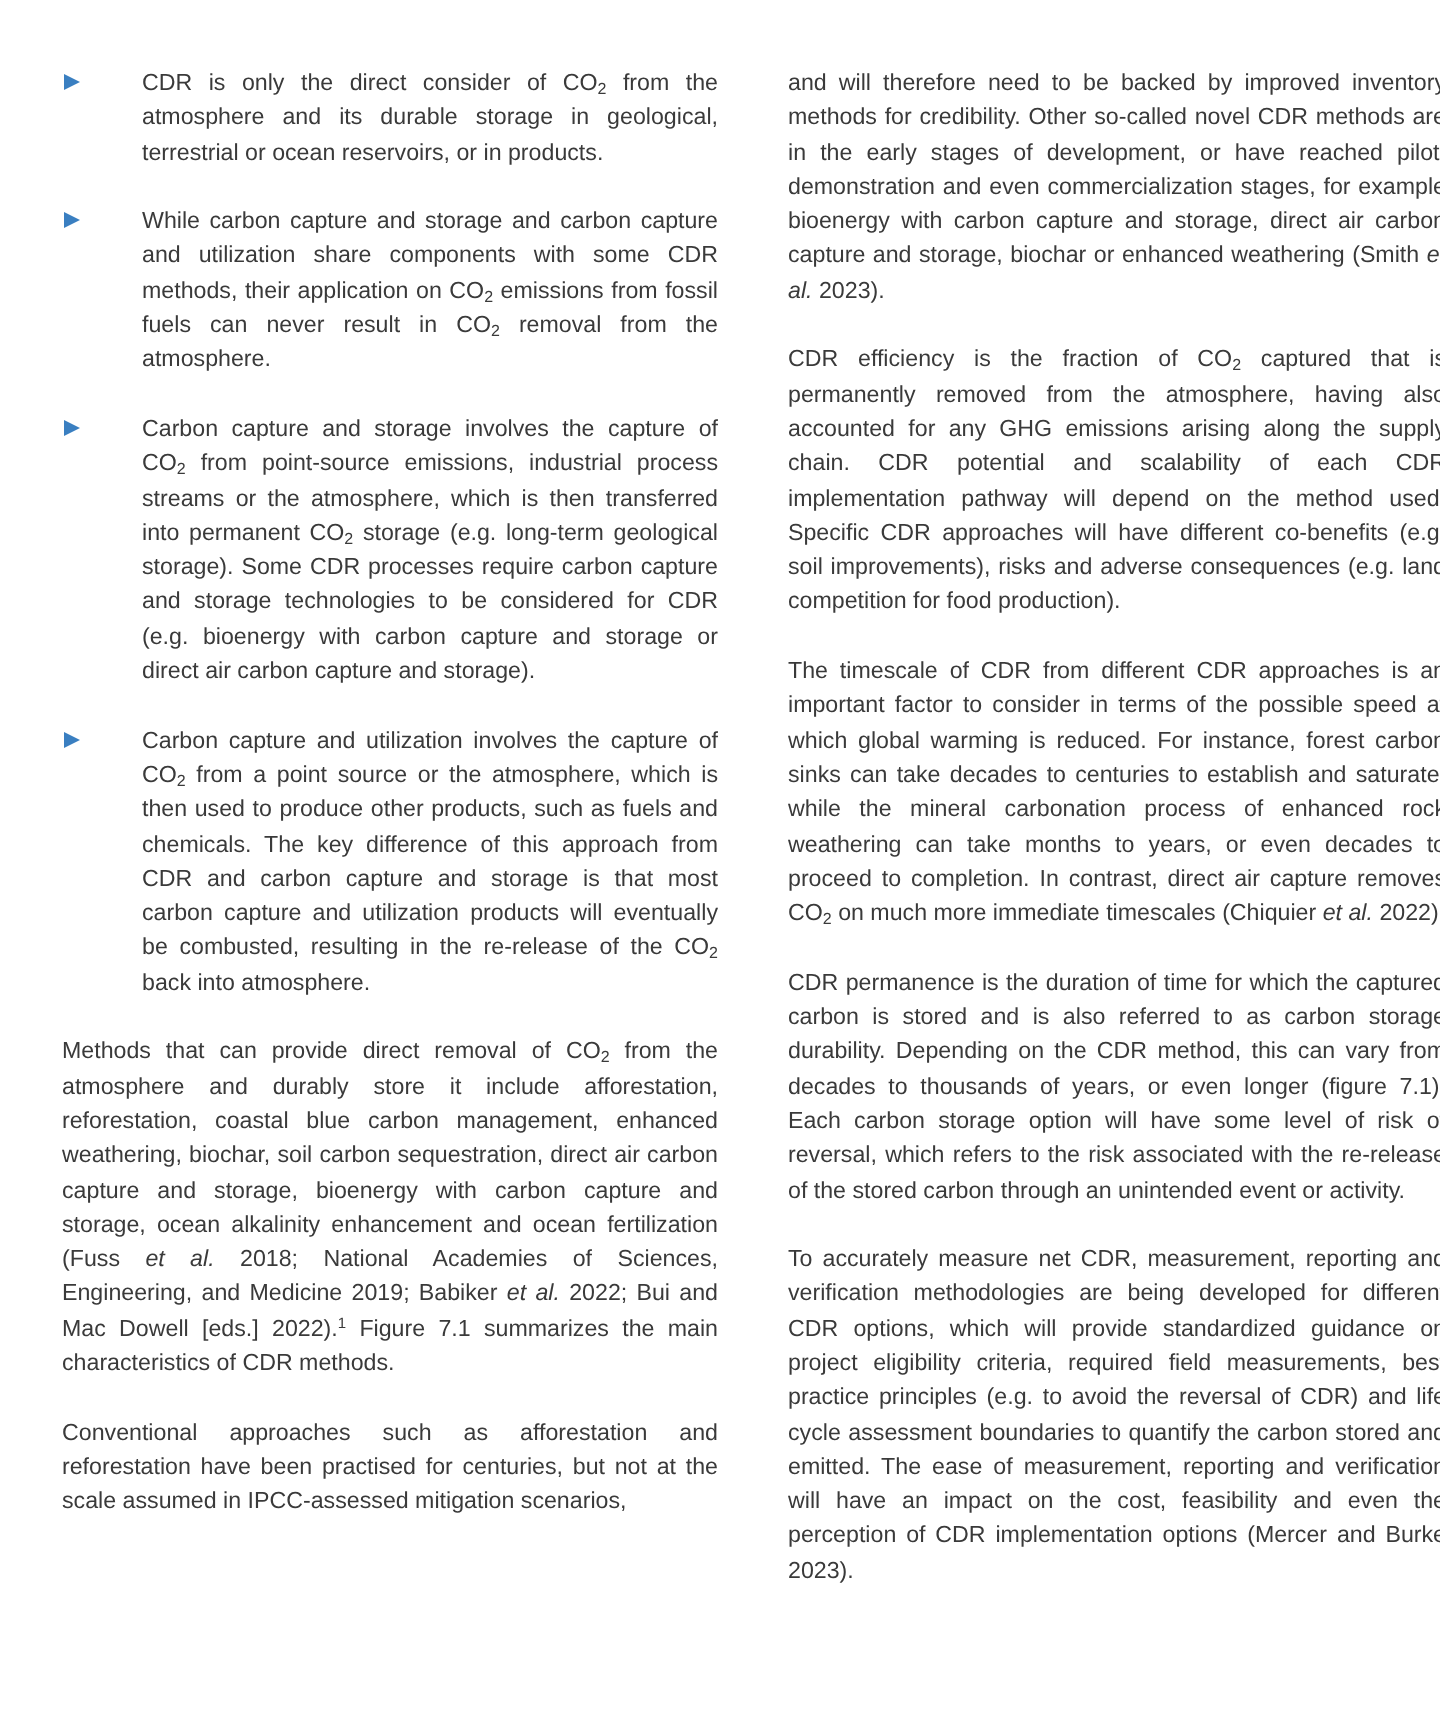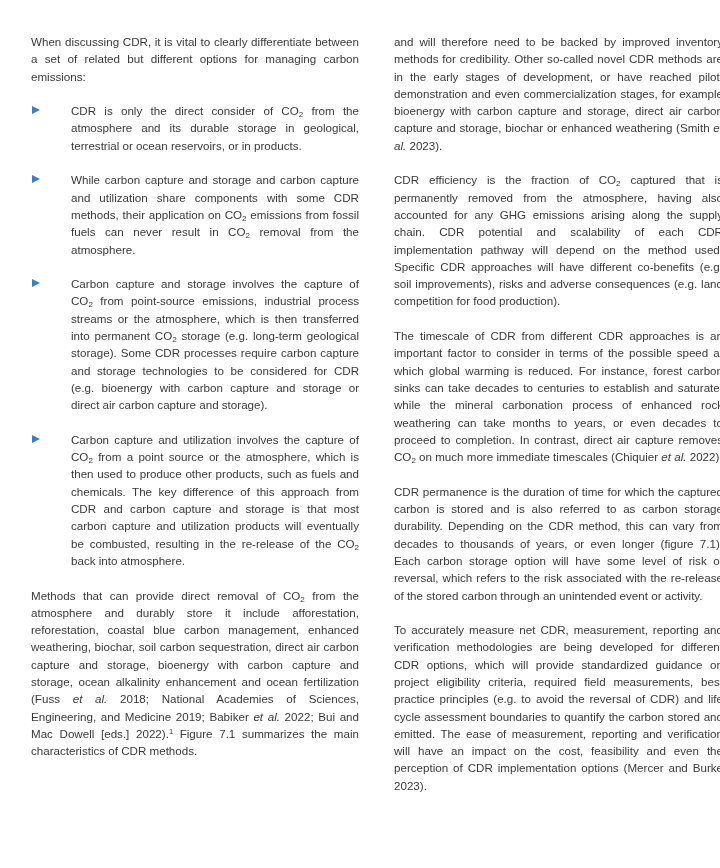--- a/index.html
+++ b/index.html
@@ -24,21 +24,20 @@
     border-left: 8px solid #3a7fc1;
   }
   sub { font-size: 8px; vertical-align: -2px; line-height: 0; }
   sup { font-size: 7.5px; vertical-align: 4px; line-height: 0; }
   em { font-style: italic; }
 </style>
 </head>
 <body>
 
 <div class="col left">
-  <p>When discussing CDR, it is vital to clearly differentiate between a set of related but different options for managing carbon emissions:</p>
 
   <div class="bullet">
     <span class="marker"></span>
     <span>CDR is only the direct consider of CO</span><sub>2</sub><span> from the atmosphere and its durable storage in geological, terrestrial or ocean reservoirs, or in products.</span>
   </div>
 
   <div class="bullet">
     <span class="marker"></span>
     <span>While carbon capture and storage and carbon capture and utilization share components with some CDR methods, their application on CO</span><sub>2</sub><span> emissions from fossil fuels can never result in CO</span><sub>2</sub><span> removal from the atmosphere.</span>
   </div>
@@ -48,20 +47,21 @@
     <span>Carbon capture and storage involves the capture of CO</span><sub>2</sub><span> from point-source emissions, industrial process streams or the atmosphere, which is then transferred into permanent CO</span><sub>2</sub><span> storage (e.g. long-term geological storage). Some CDR processes require carbon capture and storage technologies to be considered for CDR (e.g. bioenergy with carbon capture and storage or direct air carbon capture and storage).</span>
   </div>
 
   <div class="bullet">
     <span class="marker"></span>
     <span>Carbon capture and utilization involves the capture of CO</span><sub>2</sub><span> from a point source or the atmosphere, which is then used to produce other products, such as fuels and chemicals. The key difference of this approach from CDR and carbon capture and storage is that most carbon capture and utilization products will eventually be combusted, resulting in the re-release of the CO</span><sub>2</sub><span> back into atmosphere.</span>
   </div>
 
   <p><span>Methods that can provide direct removal of CO</span><sub>2</sub><span> from the atmosphere and durably store it include afforestation, reforestation, coastal blue carbon management, enhanced weathering, biochar, soil carbon sequestration, direct air carbon capture and storage, bioenergy with carbon capture and storage, ocean alkalinity enhancement and ocean fertilization (Fuss </span><em>et al.</em><span> 2018; National Academies of Sciences, Engineering, and Medicine 2019; Babiker </span><em>et al.</em><span> 2022; Bui and Mac Dowell [eds.] 2022).</span><sup>1</sup><span> Figure 7.1 summarizes the main characteristics of CDR methods.</span></p>
 
+  <p>Conventional approaches such as afforestation and reforestation have been practised for centuries, but not at the scale assumed in IPCC-assessed mitigation scenarios,</p>
 </div>
 
 <div class="col right">
   <p><span>and will therefore need to be backed by improved inventory methods for credibility. Other so-called novel CDR methods are in the early stages of development, or have reached pilot, demonstration and even commercialization stages, for example bioenergy with carbon capture and storage, direct air carbon capture and storage, biochar or enhanced weathering (Smith </span><em>et al.</em><span> 2023).</span></p>
 
   <p><span>CDR efficiency is the fraction of CO</span><sub>2</sub><span> captured that is permanently removed from the atmosphere, having also accounted for any GHG emissions arising along the supply chain. CDR potential and scalability of each CDR implementation pathway will depend on the method used. Specific CDR approaches will have different co-benefits (e.g. soil improvements), risks and adverse consequences (e.g. land competition for food production).</span></p>
 
   <p><span>The timescale of CDR from different CDR approaches is an important factor to consider in terms of the possible speed at which global warming is reduced. For instance, forest carbon sinks can take decades to centuries to establish and saturate, while the mineral carbonation process of enhanced rock weathering can take months to years, or even decades to proceed to completion. In contrast, direct air capture removes CO</span><sub>2</sub><span> on much more immediate timescales (Chiquier </span><em>et al.</em><span> 2022).</span></p>
 
   <p>CDR permanence is the duration of time for which the captured carbon is stored and is also referred to as carbon storage durability. Depending on the CDR method, this can vary from decades to thousands of years, or even longer (figure 7.1). Each carbon storage option will have some level of risk of reversal, which refers to the risk associated with the re-release of the stored carbon through an unintended event or activity.</p>

